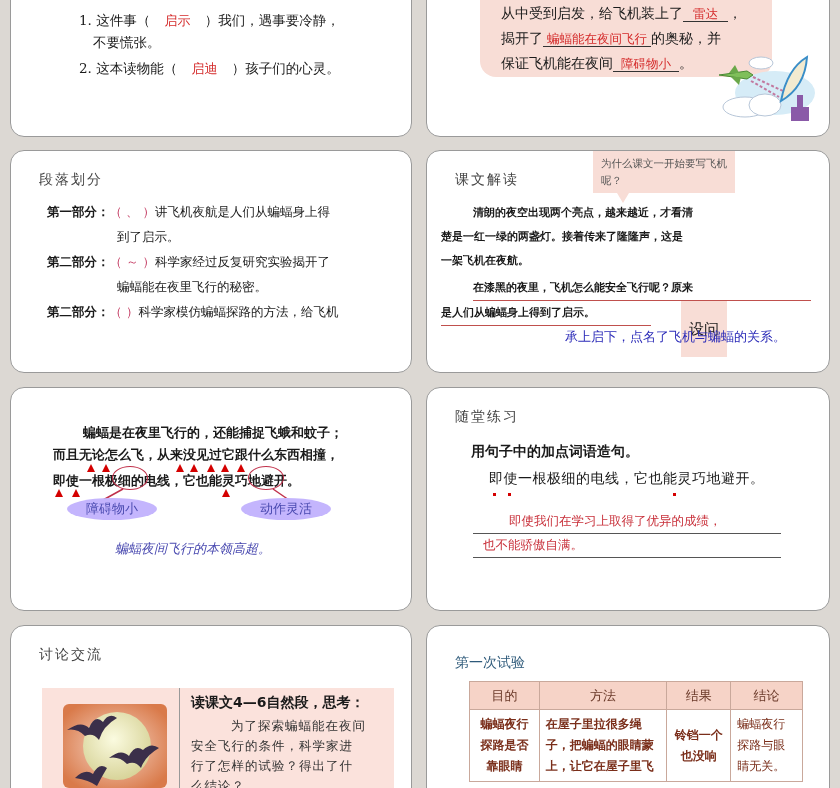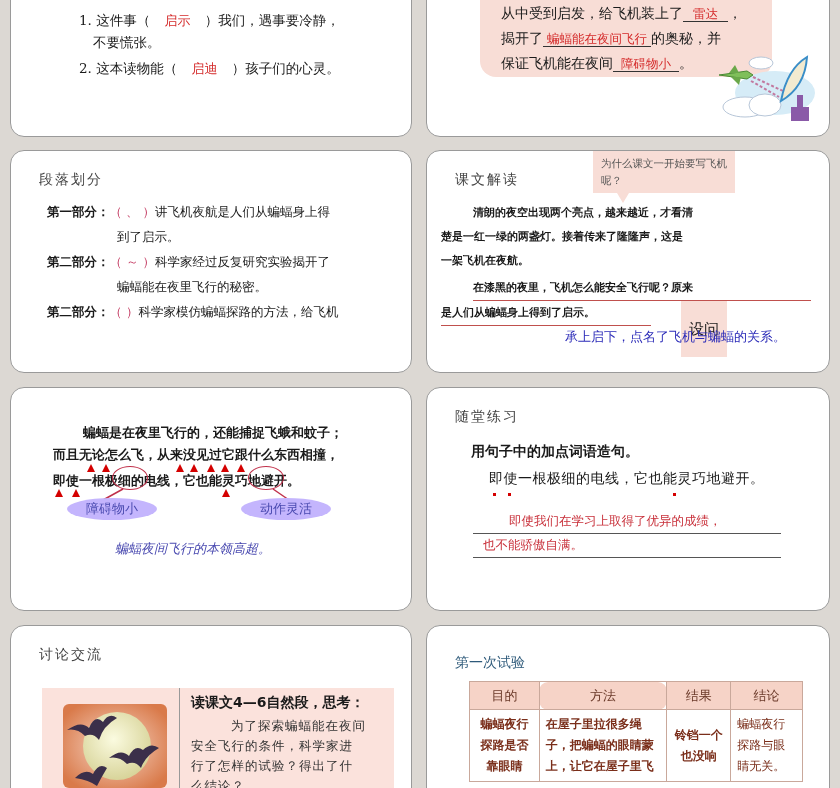--- a/index.html
+++ b/index.html
@@ -175,21 +175,21 @@
     <div>么结论？</div>
   </div>
 </div>
 
 <div class="card" style="left:426px;top:625px;width:404px;height:180px;">
   <div class="abs" style="left:28px;top:28px;font-family:'DejaVu Sans',sans-serif;font-size:14px;color:#2e5a7a;">第一次试验</div>
   <table class="exp" style="left:42px;top:55px;width:334px;">
     <thead>
       <tr>
         <th style="width:70px;">目的</th>
-        <th style="width:128px;border-radius:9px;">方法</th>
+        <th style="width:128px;">方法</th>
         <th style="width:64px;">结果</th>
         <th style="width:72px;">结论</th>
       </tr>
     </thead>
     <tbody>
       <tr>
         <td>蝙蝠夜行探路是否靠眼睛</td>
         <td style="text-align:left;border-radius:13px;">在屋子里拉很多绳子，把蝙蝠的眼睛蒙上，让它在屋子里飞</td>
         <td>铃铛一个也没响</td>
         <td style="font-weight:normal;text-align:left;">蝙蝠夜行探路与眼睛无关。</td>

